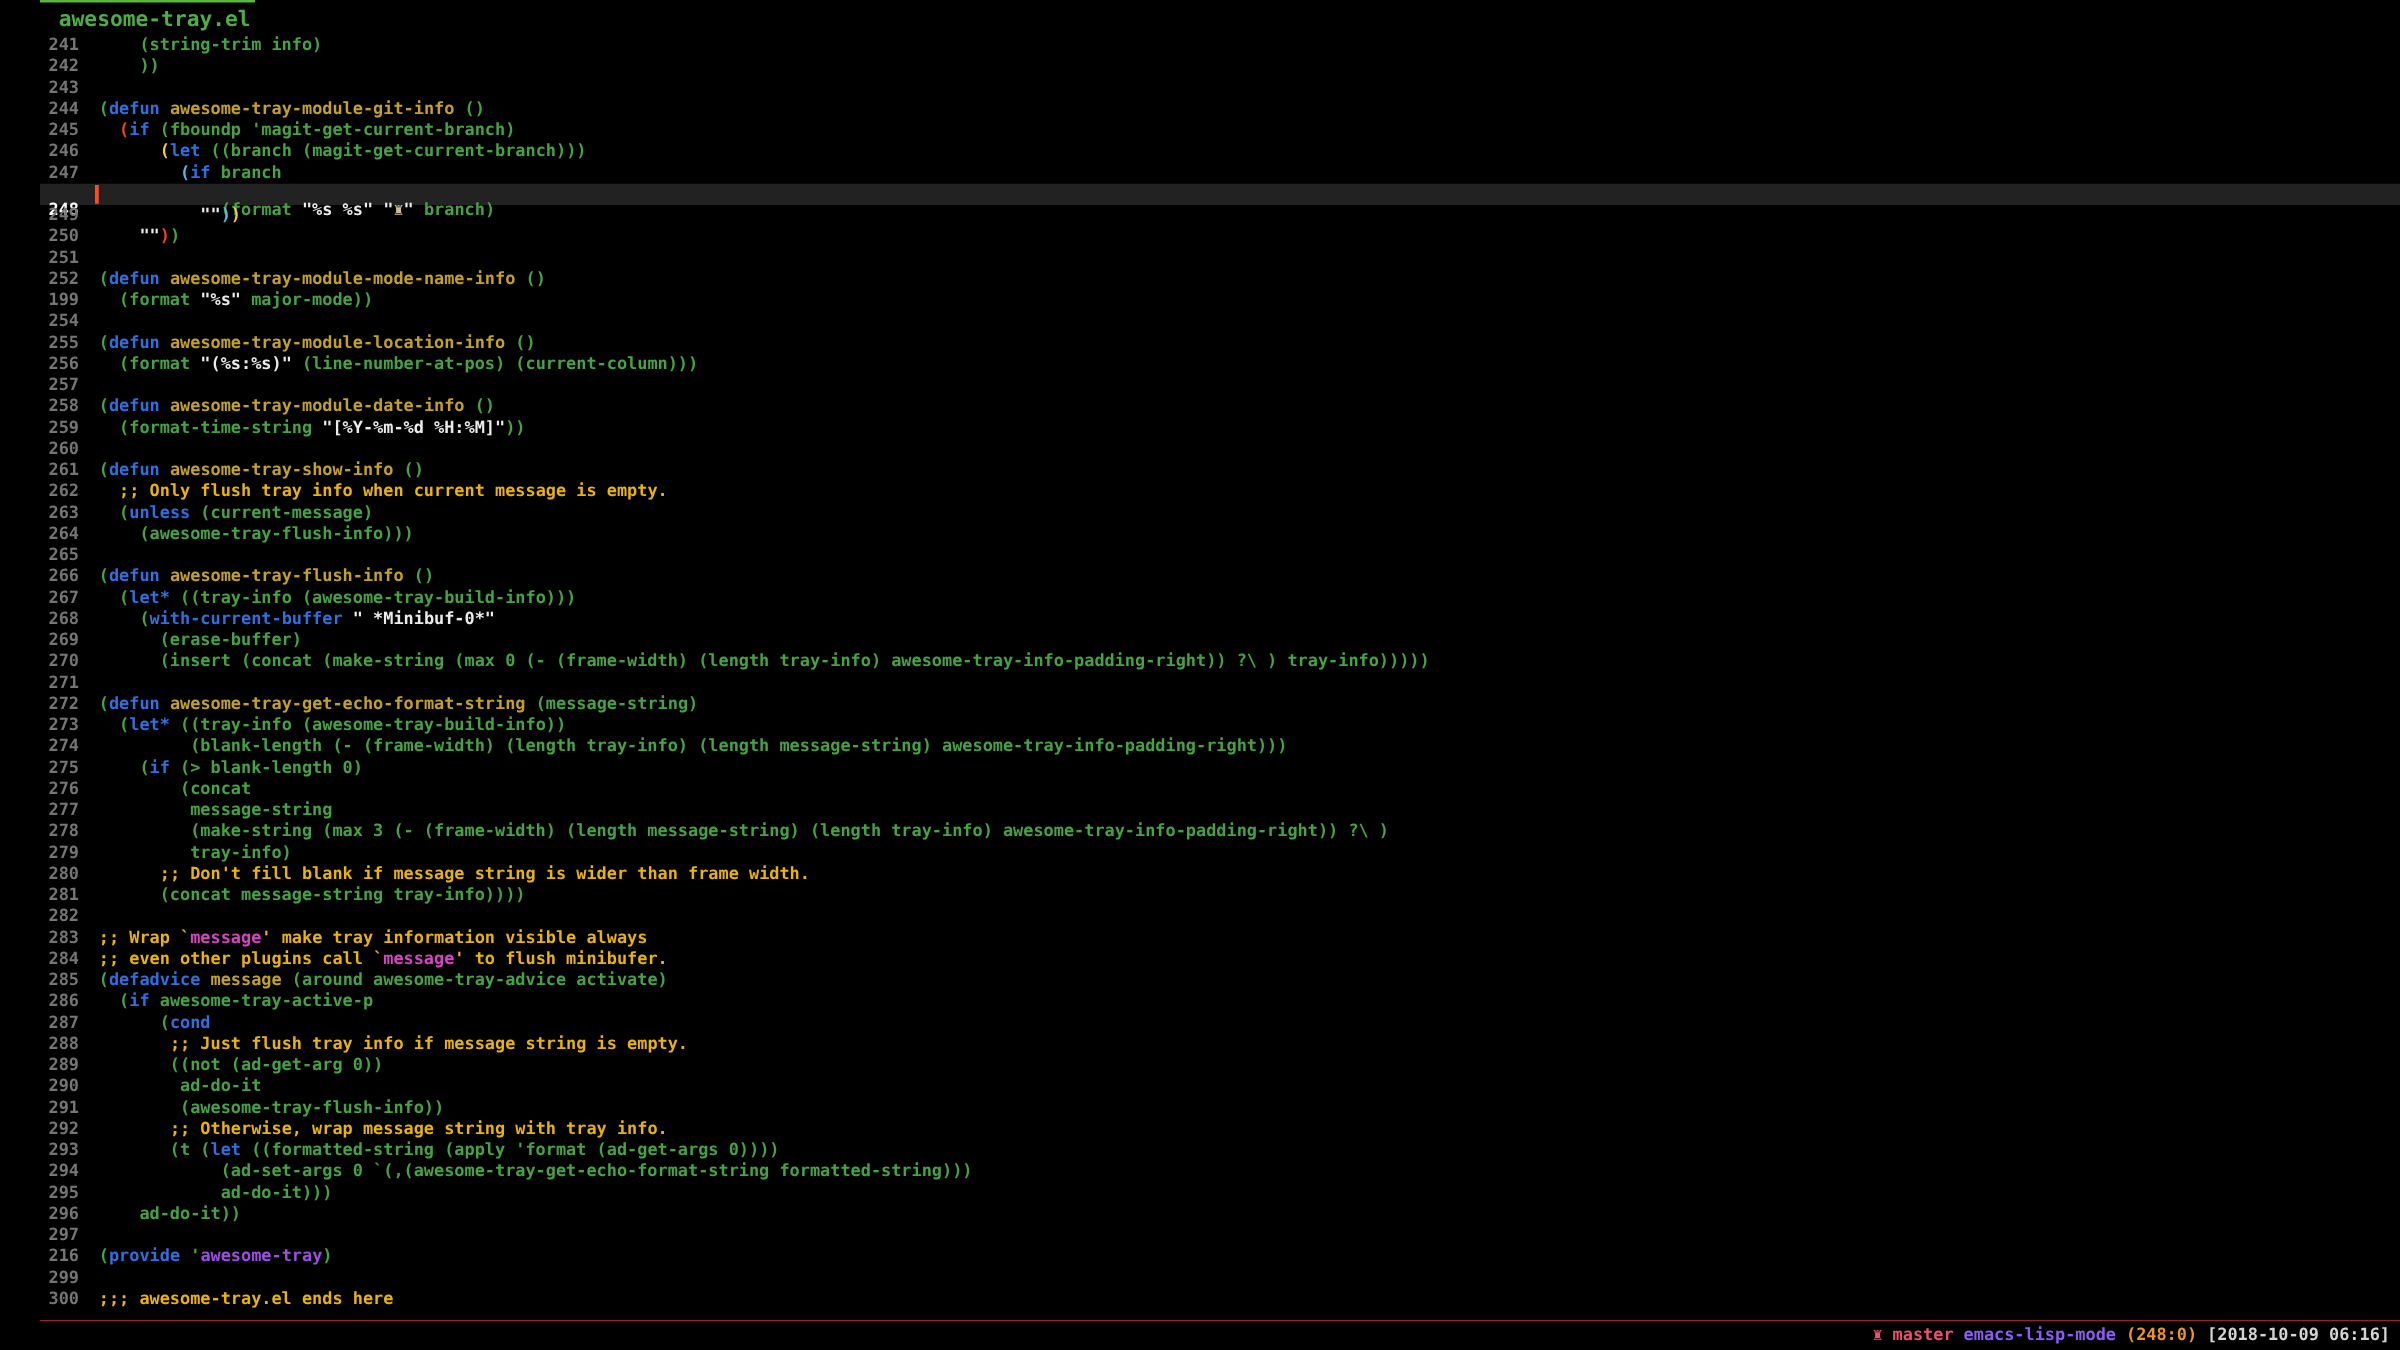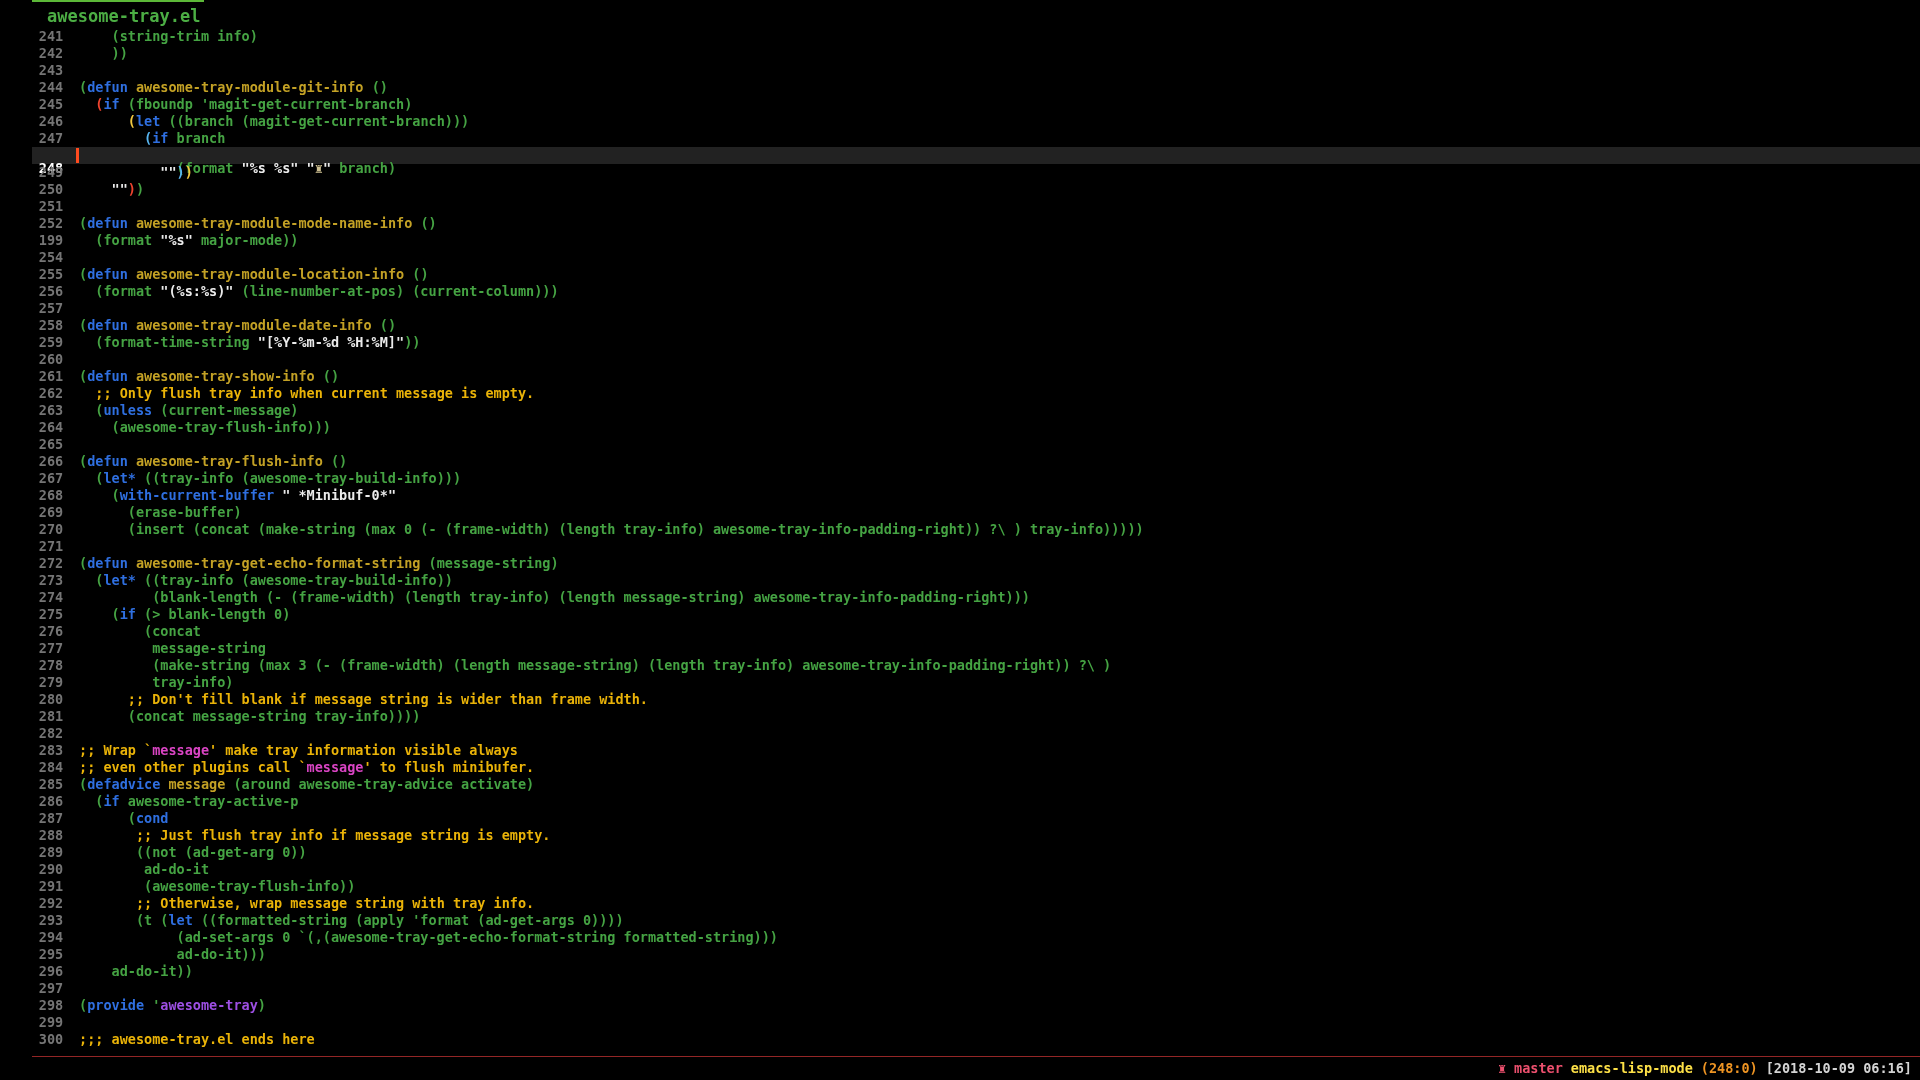--- a/index.html
+++ b/index.html
@@ -26,21 +26,21 @@
   .tok-v{color:#9d4fe3;}
   .tok-r{color:#ccbe90;}
   .tok-pr{color:#ef432e;}
   .tok-py{color:#f2c83e;}
   .tok-pc{color:#57b5f0;}
   
   .divider{height:1px;background:#932626;margin-top:8px;}
   .tray{display:flex;justify-content:flex-end;align-items:center;gap:8px;
         height:21px;padding-right:40px;font-size:13.5px;white-space:pre;}
   .t-git{color:#ec506e;}
-  .t-mode{color:#fde047;}
+  .t-mode{color:#8b5cf6;}
   .t-pos{color:#ee9423;}
   .t-date{color:#d4d4d4;}
 </style>
 </head>
 <body>
 
 <div class="screen">
   <div class="tabbar">
     <div class="tab-underline"></div>
     <div class="tab-title">awesome-tray.el</div>
@@ -97,21 +97,21 @@
       <div class="line"><span class="num">288</span><span><span class="tok-g">       </span><span class="tok-c">;; Just flush tray info if message string is empty.</span></span></div>
       <div class="line"><span class="num">289</span><span><span class="tok-g">       ((not (ad-get-arg 0))</span></span></div>
       <div class="line"><span class="num">290</span><span><span class="tok-g">        ad-do-it</span></span></div>
       <div class="line"><span class="num">291</span><span><span class="tok-g">        (awesome-tray-flush-info))</span></span></div>
       <div class="line"><span class="num">292</span><span><span class="tok-g">       </span><span class="tok-c">;; Otherwise, wrap message string with tray info.</span></span></div>
       <div class="line"><span class="num">293</span><span><span class="tok-g">       (t (</span><span class="tok-k">let</span><span class="tok-g"> ((formatted-string (apply 'format (ad-get-args 0))))</span></span></div>
       <div class="line"><span class="num">294</span><span><span class="tok-g">            (ad-set-args 0 `(,(awesome-tray-get-echo-format-string formatted-string)))</span></span></div>
       <div class="line"><span class="num">295</span><span><span class="tok-g">            ad-do-it)))</span></span></div>
       <div class="line"><span class="num">296</span><span><span class="tok-g">    ad-do-it))</span></span></div>
       <div class="line"><span class="num">297</span><span></span></div>
-      <div class="line"><span class="num">298</span><span><span class="tok-g">(</span><span class="tok-k">provide</span><span class="tok-g"> '</span><span class="tok-v">awesome-tray</span><span class="tok-g">)</span></span></div>
+      <div class="line"><span class="num">216</span><span><span class="tok-g">(</span><span class="tok-k">provide</span><span class="tok-g"> '</span><span class="tok-v">awesome-tray</span><span class="tok-g">)</span></span></div>
       <div class="line"><span class="num">299</span><span></span></div>
       <div class="line"><span class="num">300</span><span><span class="tok-c">;;; awesome-tray.el ends here</span></span></div>
     </div>
 
   <div class="divider"></div>
 
   <div class="tray">
     <span class="t-git">♜</span>
     <span class="t-git">master</span>
     <span class="t-mode">emacs-lisp-mode</span>

